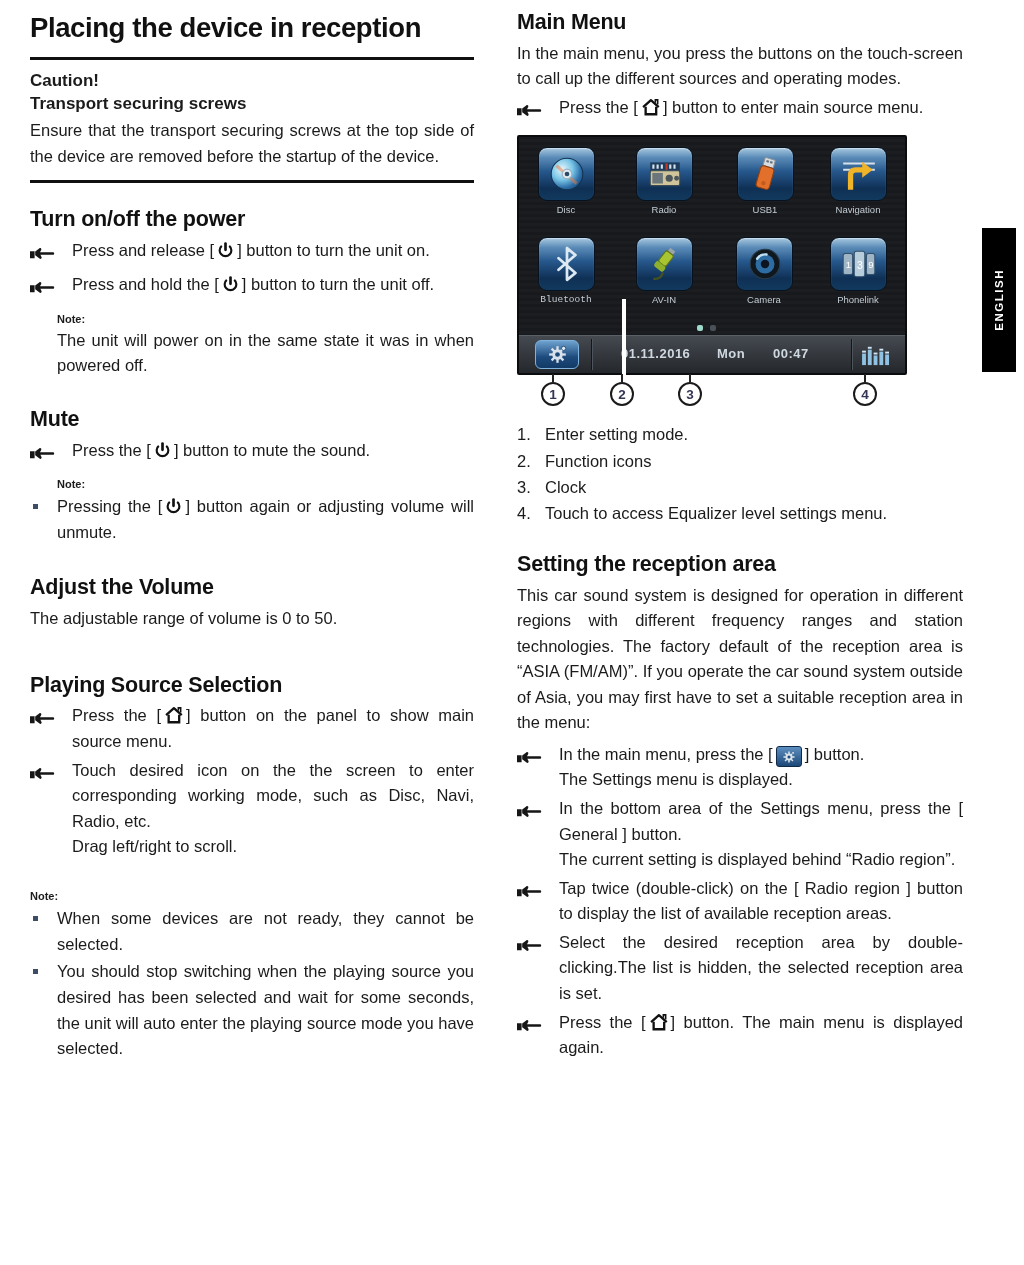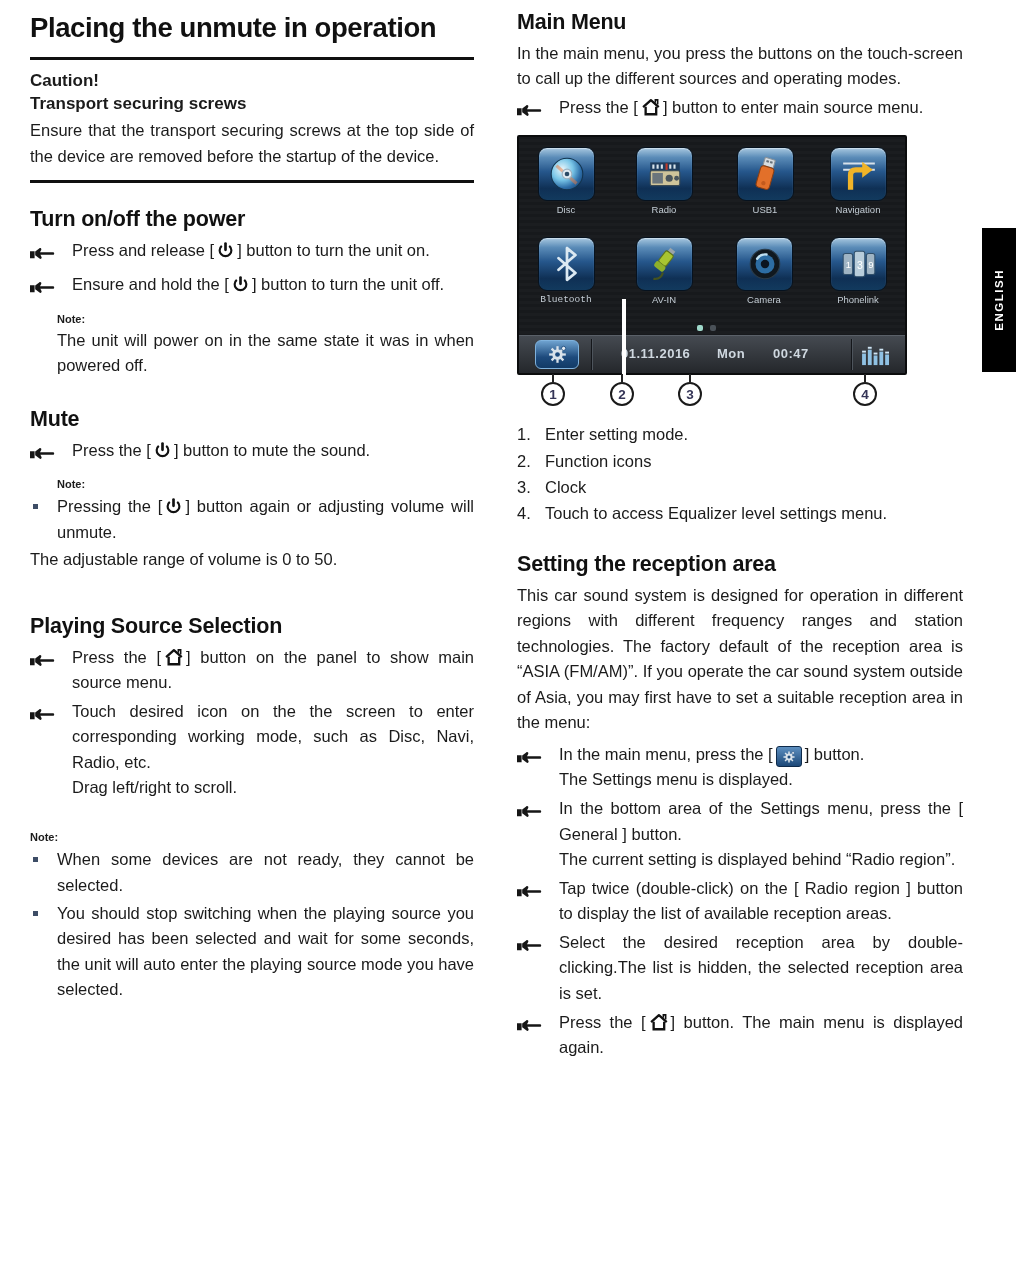--- a/index.html
+++ b/index.html
@@ -113,21 +113,21 @@
         </g>
         <circle cx="12" cy="12" r="2.7" fill="#1c4a7d"></circle>
         <circle cx="19" cy="5" r="2.4" fill="#e8eef4" stroke="#1c4a7d"></circle>
       </g>
   </defs>
 </svg>
 
 <div class="page">
 
   <div class="col left">
-    <h1>Placing the unmute in operation</h1>
+    <h1>Placing the device in reception</h1>
     <div class="rule r1"></div>
 
     <div class="caution">
       <div class="b17">Caution!</div>
       <div class="b17">Transport securing screws</div>
       <p class="body">Ensure that the transport securing screws at the top side of the device are removed before the startup of the device.</p>
     </div>
     <div class="rule r2"></div>
 
     <h2>Turn on/off the power</h2>
@@ -136,21 +136,21 @@
             <use href="#hand-g"></use>
           </svg></span>
       <div class="btext"><span>Press and release [</span><span class="ic"><svg viewBox="0 0 16 16">
               <use href="#power-g"></use>
             </svg></span><span>] button to turn the unit on.</span></div>
     </div>
     <div class="bullet">
       <span class="hand"><svg viewBox="0 0 25 13">
             <use href="#hand-g"></use>
           </svg></span>
-      <div class="btext"><span>Ensure and hold the [</span><span class="ic"><svg viewBox="0 0 16 16">
+      <div class="btext"><span>Press and hold the [</span><span class="ic"><svg viewBox="0 0 16 16">
               <use href="#power-g"></use>
             </svg></span><span>] button to turn the unit off.</span></div>
     </div>
     <div class="note">
       <div class="note-label">Note:</div>
       <div style="text-align:justify;">The unit will power on in the same state it was in when powered off.</div>
     </div>
 
     <h2 style="margin-top:30px;">Mute</h2>
     <div class="bullet">
@@ -164,20 +164,21 @@
     <div class="note" style="margin-top:7px;">
       <div class="note-label">Note:</div>
     </div>
     <div class="dotrow">
       <span class="sq"></span>
       <div class="btext"><span>Pressing the [</span><span class="ic"><svg viewBox="0 0 16 16">
               <use href="#power-g"></use>
             </svg></span><span>] button again or adjusting volume will unmute.</span></div>
     </div>
 
+    <h2 style="margin-top:30px;">Adjust the Volume</h2>
     <p class="body" style="text-align:left;">The adjustable range of volume is 0 to 50.</p>
 
     <h2 style="margin-top:41px;">Playing Source Selection</h2>
     <div class="bullet">
       <span class="hand"><svg viewBox="0 0 25 13">
             <use href="#hand-g"></use>
           </svg></span>
       <div class="btext"><span>Press the [</span><span class="ic ic-home"><svg viewBox="0 0 18 17">
               <use href="#home-g"></use>
             </svg></span><span>] button on the panel to show main source menu.</span></div>

